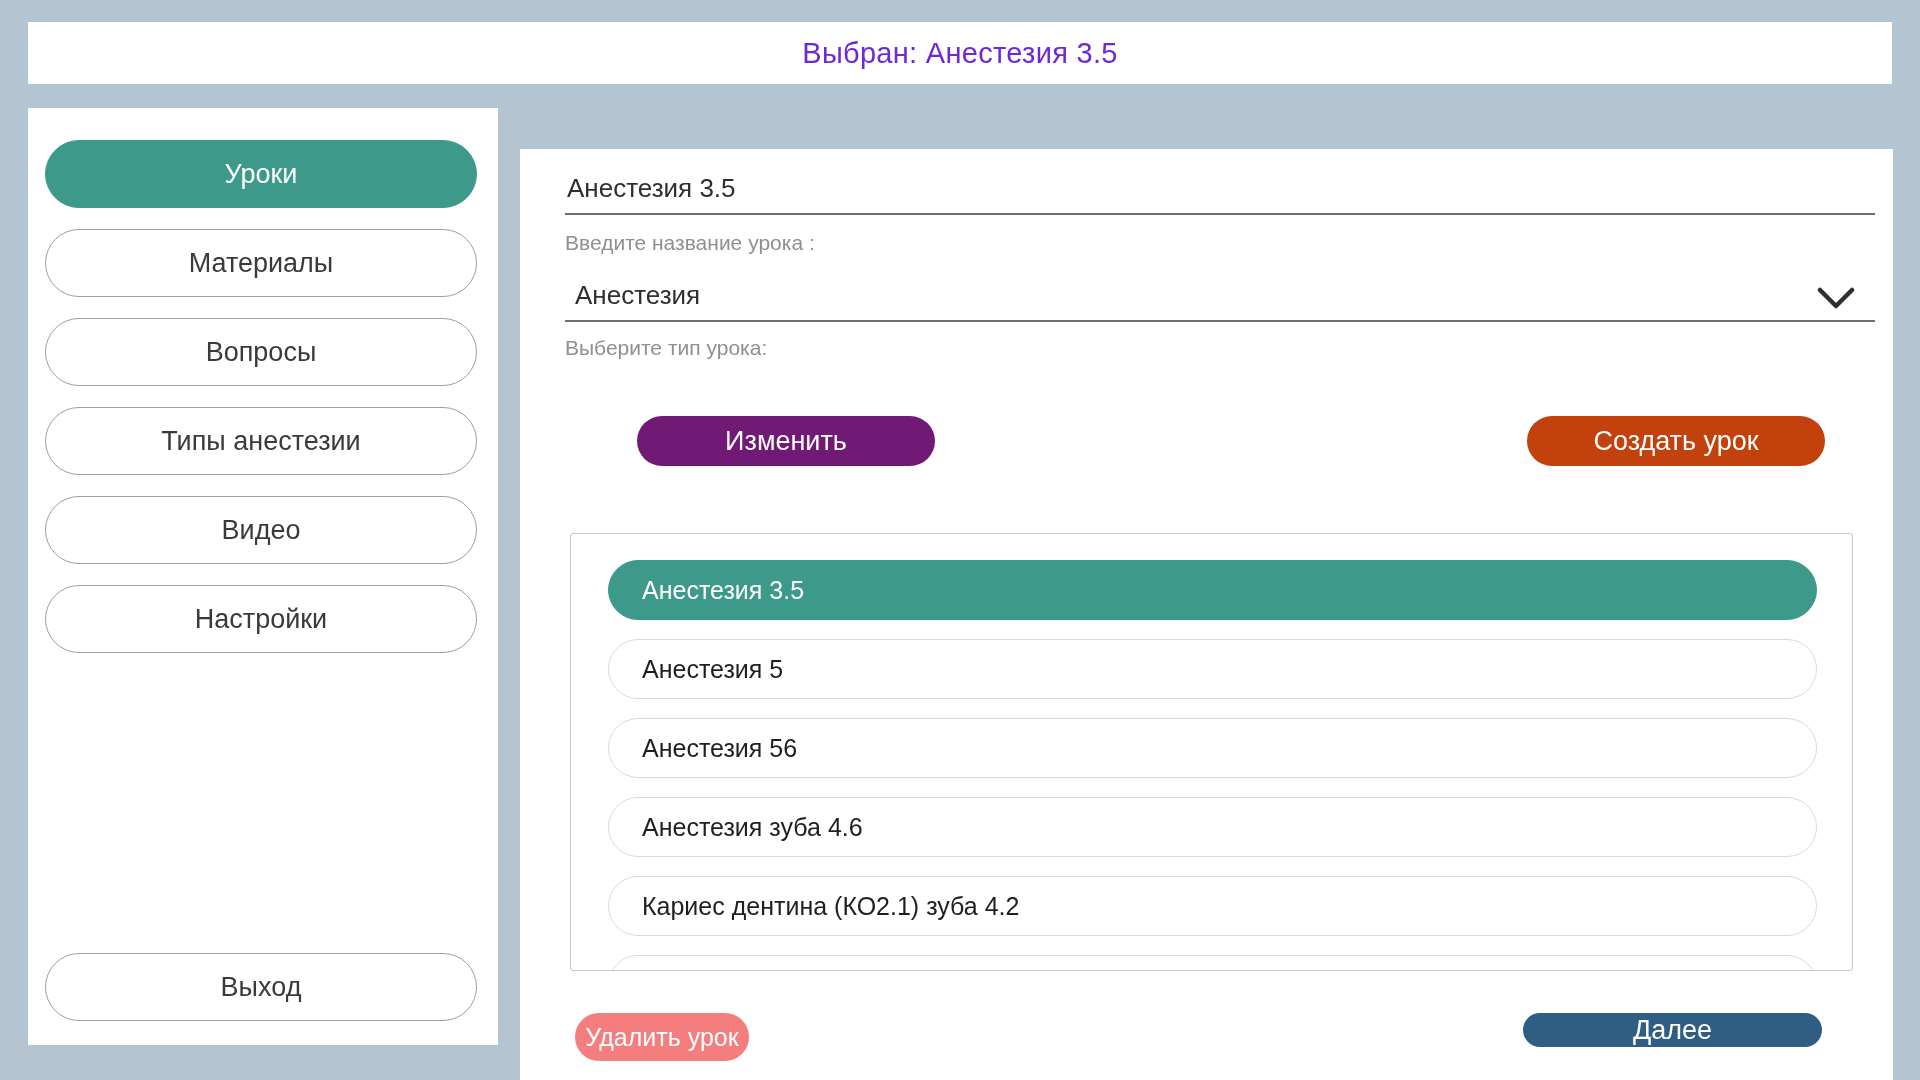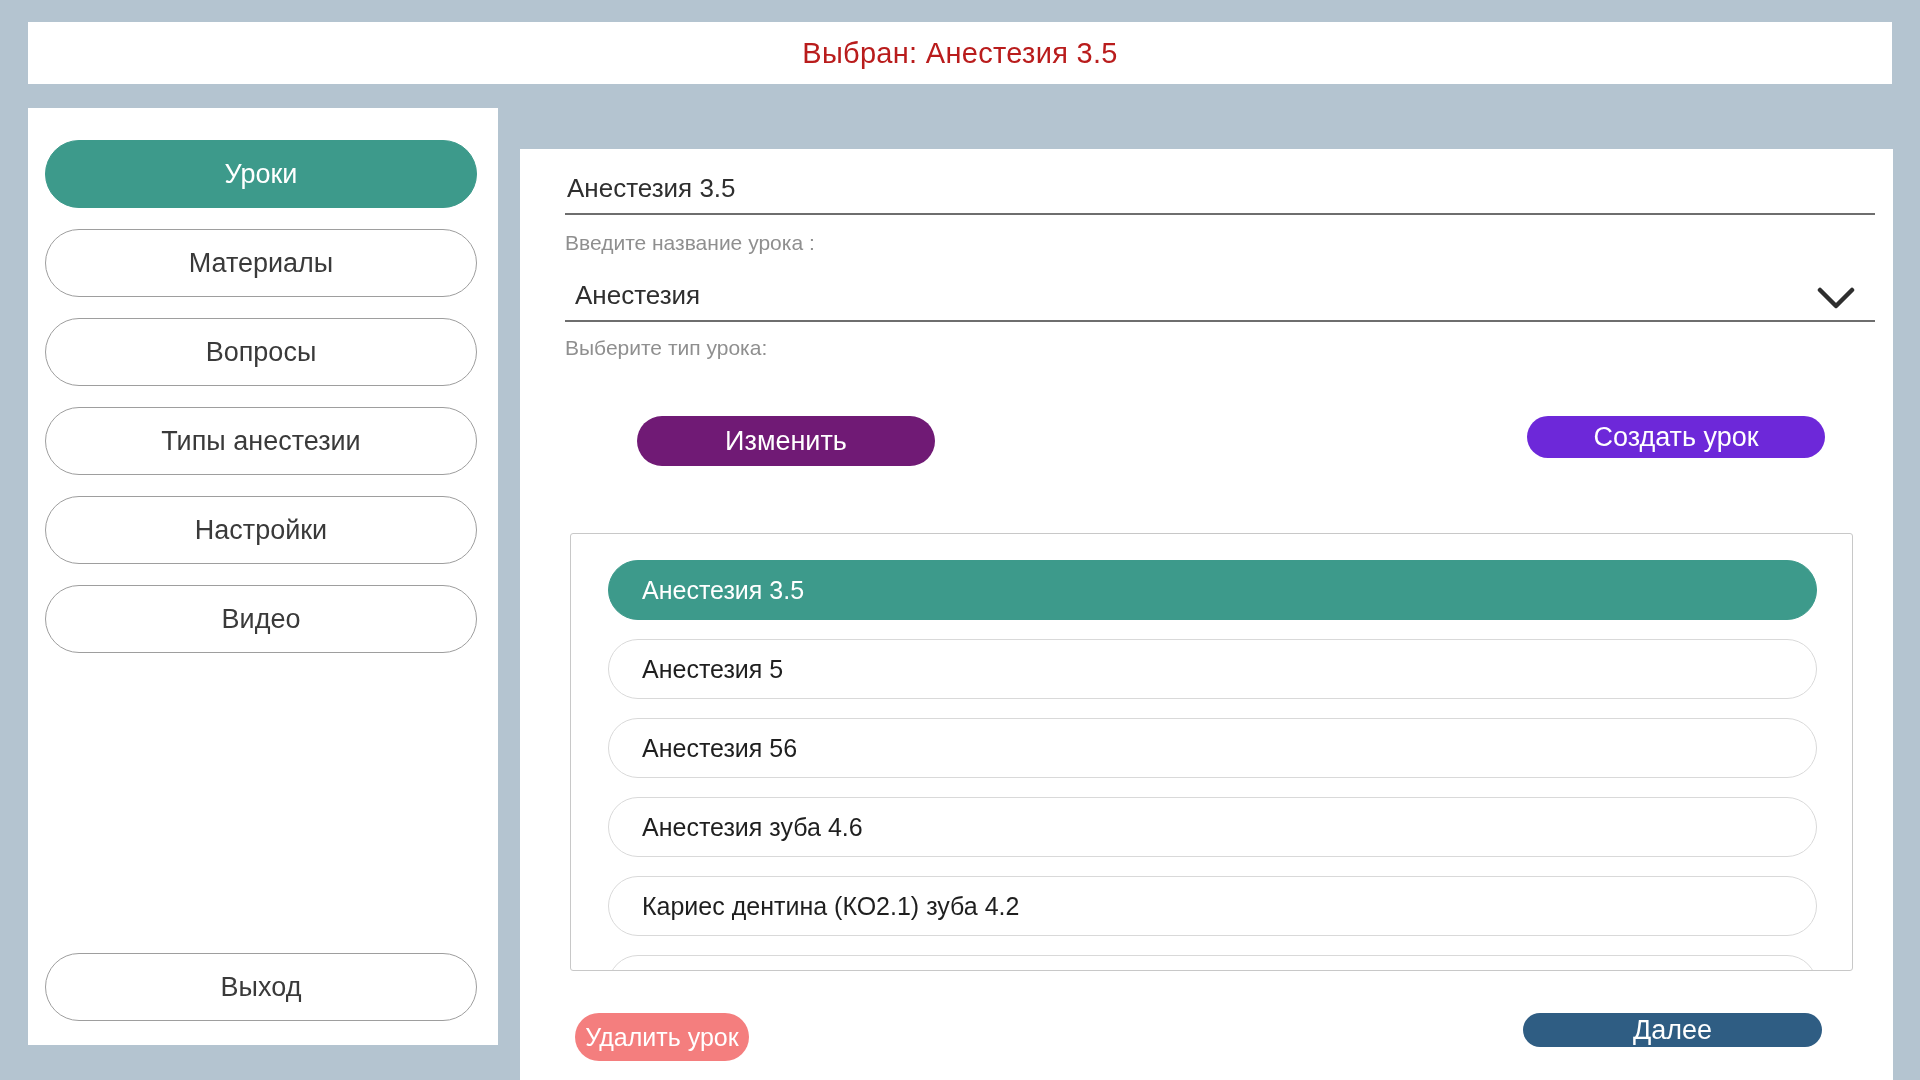--- a/index.html
+++ b/index.html
@@ -1,21 +1,21 @@
 <!DOCTYPE html>
 <html><head>
 <meta charset="utf-8">
 <style>
   html,body{margin:0;padding:0;background:#b4c4d0;font-family:"Liberation Sans",sans-serif;}
   .stage{position:relative;width:1920px;height:1080px;background:#b4c4d0;overflow:hidden;}
 
   
   .topbar{position:absolute;left:28px;top:22px;width:1864px;height:62px;background:#ffffff;
           display:flex;align-items:center;justify-content:center;}
-  .topbar .title{font-size:29px;color:#b91c1c;letter-spacing:.3px;}
+  .topbar .title{font-size:29px;color:#6d28d9;letter-spacing:.3px;}
 
   
   .sidebar{position:absolute;left:28px;top:108px;width:470px;height:937px;background:#ffffff;}
   .main{position:absolute;left:520px;top:108px;width:1373px;height:937px;background:#ffffff;margin-top:41px;}
 
   
   .nav{position:absolute;left:17px;top:32px;width:432px;display:flex;flex-direction:column;gap:21px;}
   .pill{box-sizing:border-box;height:68px;border-radius:34px;border:1.5px solid #9e9e9e;background:#fff;
         display:flex;align-items:center;justify-content:center;font-size:27px;color:#3a3a3a;cursor:pointer;}
   .pill.selected{background:#3d9a8b;border-color:#3d9a8b;color:#ffffff;}
@@ -28,21 +28,21 @@
   .f-title{top:24px;}
   .f-title-helper{top:82px;text-align:center;}
   .f-type{top:131px;}
   .f-type-helper{top:187px;}
   .chevron{position:absolute;right:20px;bottom:10px;width:38px;height:23px;}
 
   
   .btn{position:absolute;box-sizing:border-box;border:none;border-radius:26px;color:#ffffff;
        display:flex;align-items:center;justify-content:center;cursor:pointer;font-family:inherit;}
   .btn-edit{left:117px;top:267px;width:298px;height:50px;background:#701a75;font-size:27px;}
-  .btn-create{right:68px;top:267px;width:298px;height:42px;background:#6d28d9;font-size:27px;}
+  .btn-create{right:68px;top:267px;width:298px;height:50px;background:#c2410c;font-size:27px;}
   .btn-delete{left:55px;top:864px;width:174px;height:48px;background:#f47e7e;font-size:25px;}
   .btn-next{right:71px;top:864px;width:299px;height:34px;background:#2f5d83;font-size:27px;}
 
   
   .list{position:absolute;left:50px;top:384px;width:1283px;height:438px;box-sizing:border-box;
         border:1px solid #c8c8c8;border-radius:3px;background:#fff;overflow:hidden;
         padding:26px 35px 0 37px;}
   .lesson{box-sizing:border-box;height:60px;border-radius:30px;border:1px solid #d9d9d9;background:#fff;
           display:flex;align-items:center;font-size:25px;color:#1f1f1f;padding-left:33px;
           margin-bottom:19px;cursor:pointer;white-space:nowrap;}
@@ -56,22 +56,22 @@
   <div class="topbar">
     <div class="title">Выбран: Анестезия 3.5</div>
   </div>
 
   <div class="sidebar">
     <div class="nav">
         <div class="pill selected">Уроки</div>
         <div class="pill">Материалы</div>
         <div class="pill">Вопросы</div>
         <div class="pill">Типы анестезии</div>
+        <div class="pill">Видео</div>
         <div class="pill">Настройки</div>
-        <div class="pill">Видео</div>
       </div>
     <div class="exit-wrap">
       <div class="pill">Выход</div>
     </div>
   </div>
 
   <div class="main">
 
     <div class="field f-title">
       <div class="value">Анестезия 3.5</div>

